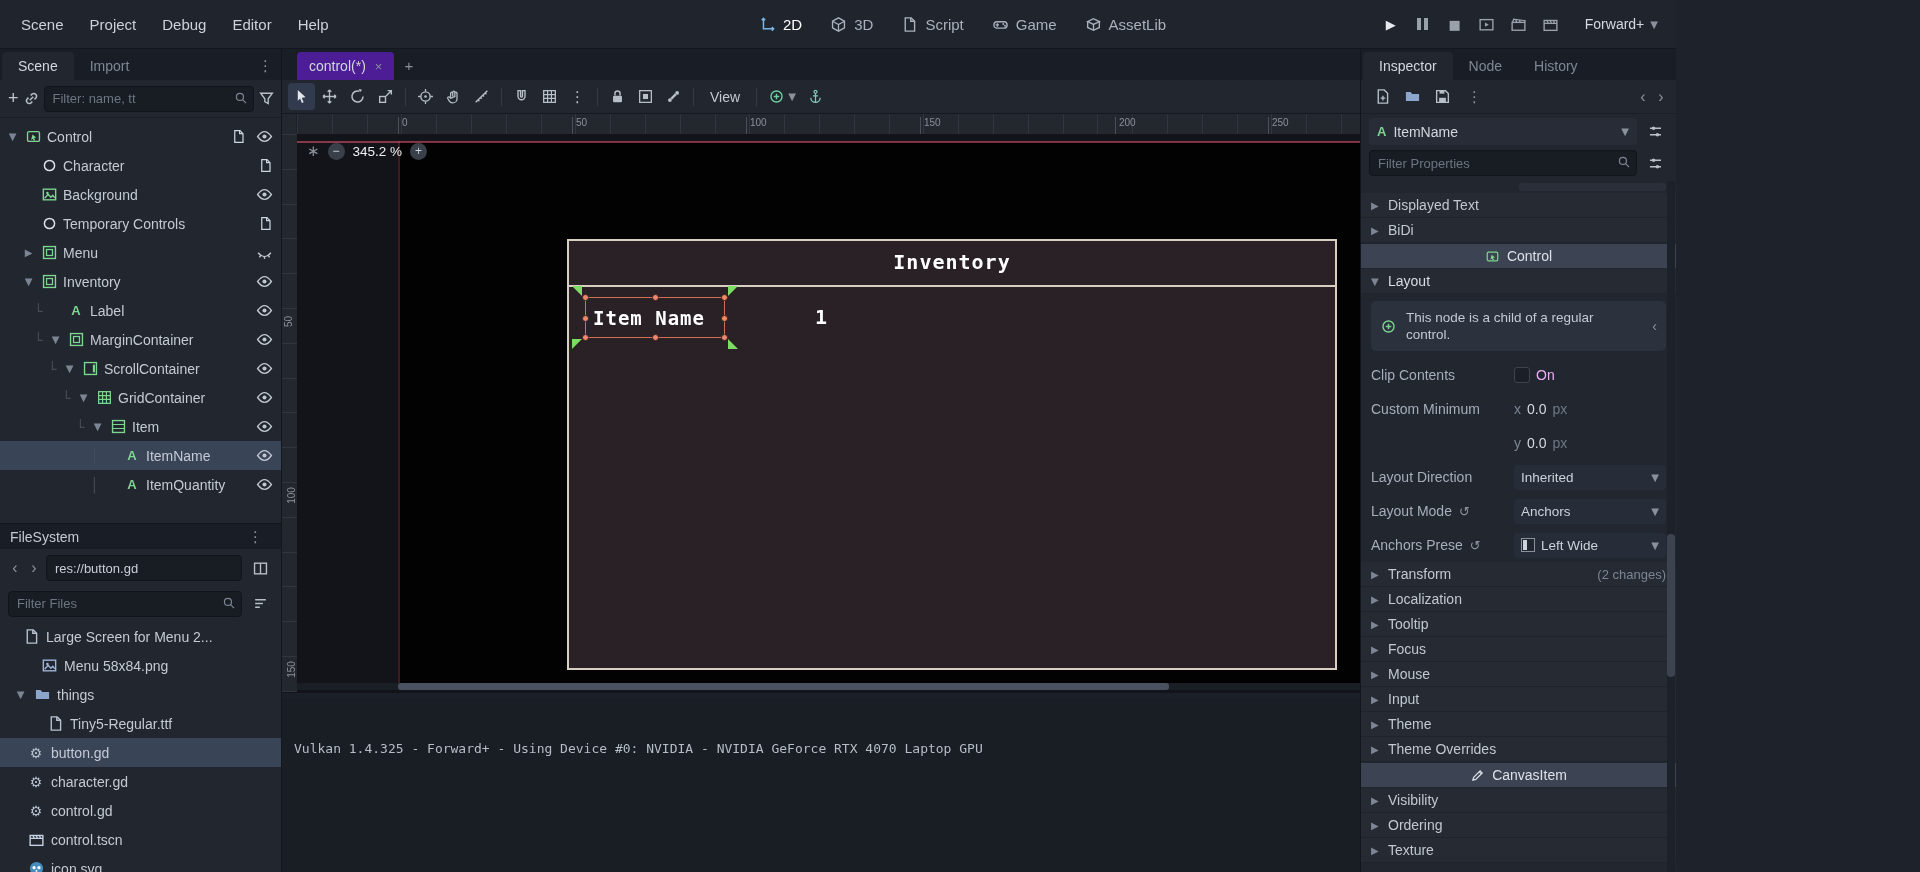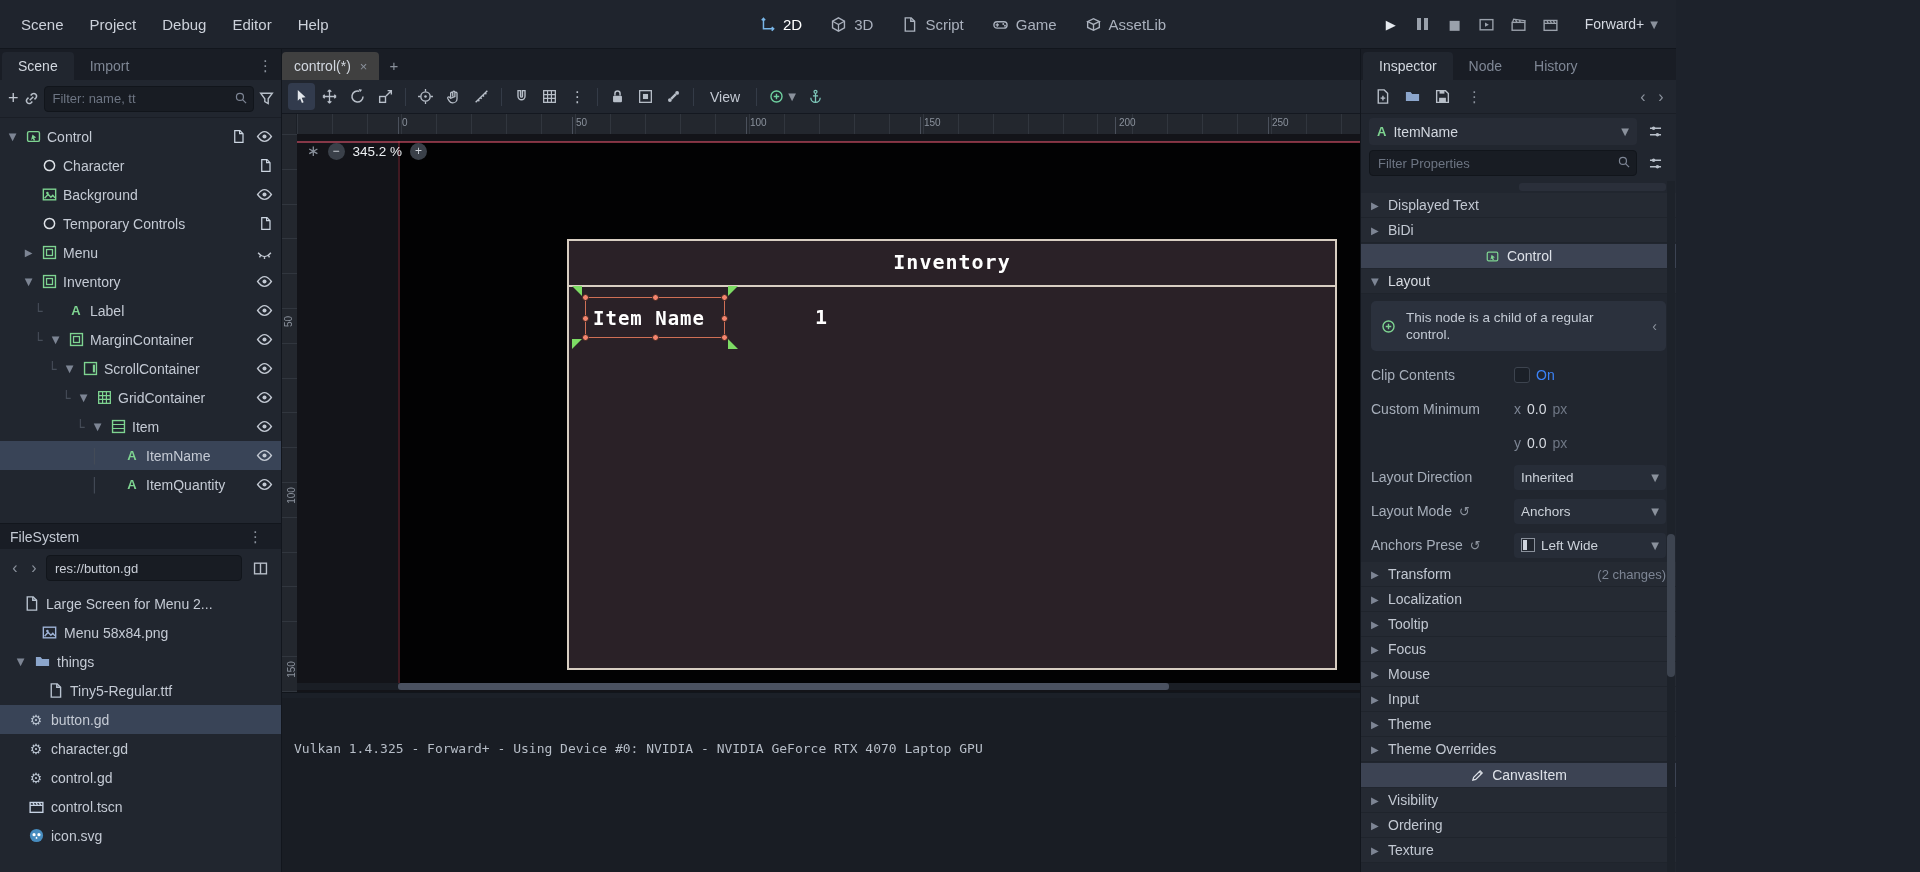--- a/index.html
+++ b/index.html
@@ -50,21 +50,21 @@
 .fs-nav{height:38px;display:flex;align-items:center;gap:5px;padding:0 8px;background:#21262f}
 .navchev{color:#8a919c;font-size:16px;width:14px;text-align:center}
 .fs-filter{height:33px;display:flex;align-items:center;gap:5px;padding:0 8px}
 .fs-list{flex:1;padding-top:2px;overflow:hidden}
 .frow{height:29px;display:flex;align-items:center;gap:6px;color:#c4cad4;font-size:14px;padding-right:4px}
 .frow.selected{background:#394457}
 .gear{color:#b8c2cf;font-size:14px;font-family:"DejaVu Sans",sans-serif}
 
 .center{position:absolute;left:282px;top:49px;width:1322px;bottom:0;display:flex;flex-direction:column;background:#21262f}
 .vtabs{height:31px;background:#191d25;display:flex;align-items:flex-end;position:relative}
-.vtab{display:flex;align-items:center;gap:9px;background:#404040;padding:6px 12px;border-radius:4px 4px 0 0;margin-left:0;color:#d2d7df;font-size:14px}
+.vtab{display:flex;align-items:center;gap:9px;background:#4c1d95;padding:6px 12px;border-radius:4px 4px 0 0;margin-left:15px;color:#d2d7df;font-size:14px}
 .closex{color:#8a919c;font-size:13px}
 .newtab{padding:6px 10px;color:#8a919c;font-size:15px}
 .expandbtn{position:absolute;right:8px;top:6px;color:#b8bfc9}
 .vtoolbar{height:34px;display:flex;align-items:center;gap:1px;padding:0 6px;border-bottom:1px solid #141820}
 .ti{width:27px;height:27px;display:flex;align-items:center;justify-content:center;border-radius:4px;color:#b8bfc9}
 .ti.active{background:#323b4d;color:#e3e7ec}
 .tsep{width:1px;height:18px;background:#343b47;margin:0 5px}
 .viewbtn{padding:4px 10px;color:#c3c9d3;font-size:14px}
 .ruler-row{height:20px;display:flex}
 .ruler-corner{width:15px;background:#23272e;border-right:1px solid #1b1f26}
@@ -116,21 +116,21 @@
 .hbar{height:24px;background:#3c4353;display:flex;align-items:center;justify-content:center;gap:7px;font-size:14px;color:#dde1e8;margin:1px 0}
 .infobox{margin:7px 10px;background:#2b313d;border-radius:5px;padding:8px 9px;display:flex;gap:9px;align-items:center;font-size:13.5px;color:#c3cad4;line-height:17px}
 .ibchev{margin-left:auto;color:#8a919c;font-size:14px;align-self:center}
 .prop{height:34px;display:flex;align-items:center;padding:0 10px;gap:8px;font-size:14px}
 .plabel{flex:1;color:#a6aeba;display:flex;align-items:center;gap:7px;white-space:nowrap;overflow:hidden}
 .rev{color:#8a919c;font-size:13px;font-family:"DejaVu Sans",sans-serif}
 .pval{width:152px;display:flex;align-items:center;gap:6px}
 .dd{flex:1;height:25px;background:#272d38;border-radius:4px;display:flex;align-items:center;gap:6px;padding:0 7px;font-size:13.5px;color:#ccd2da}
 .dd .darr{margin-left:auto}
 .cb{width:16px;height:16px;border-radius:3px;background:#1b2028;border:1px solid #3d444f}
-.cbl{color:#3b82f6}
+.cbl{color:#f0abfc}
 .axis{color:#7d8594}
 .num{color:#d6dae1}
 .unit{color:#6f7785}
 .presq{width:14px;height:14px;background:#20252e;border:1px solid #8a919c;position:relative}
 .presq::after{content:"";position:absolute;left:1px;top:1px;bottom:1px;width:4px;background:#cdd3dc}
 .vtrack{position:absolute;right:1px;top:0;bottom:0;width:8px;background:#1d222a}
 .vthumb{position:absolute;right:1px;top:353px;height:143px;width:8px;background:#3d4450;border-radius:4px}
 </style>
 </head>
 <body>
@@ -615,20 +615,35 @@
         <span class="sp"></span>
         <span class="dots">⋮</span>
       </div>
     <div class="fs-nav">
       <span class="navchev">‹</span>
       <span class="navchev">›</span>
       <input class="inp" style="flex: 1 1 0%;" value="res://button.gd">
       <span class="tbtn">
           <svg class="ic">
             <use href="#splitv"></use>
+          </svg>
+        </span>
+    </div>
+    <div class="fs-filter">
+      <span class="inwrap">
+          <input class="inp" placeholder="Filter Files" style="">
+          <span class="inicon">
+            <svg class="ic" style="width:14px;height:14px">
+              <use href="#search"></use>
+            </svg>
+          </span>
+        </span>
+      <span class="tbtn">
+          <svg class="ic">
+            <use href="#sortlines"></use>
           </svg>
         </span>
     </div>
     <div class="fs-list">
       <div class="frow" style="padding-left:22px">
           <span class="nicon">
             <svg class="ic" style="color:#b8c2cf">
               <use href="#page"></use>
             </svg>
           </span>

